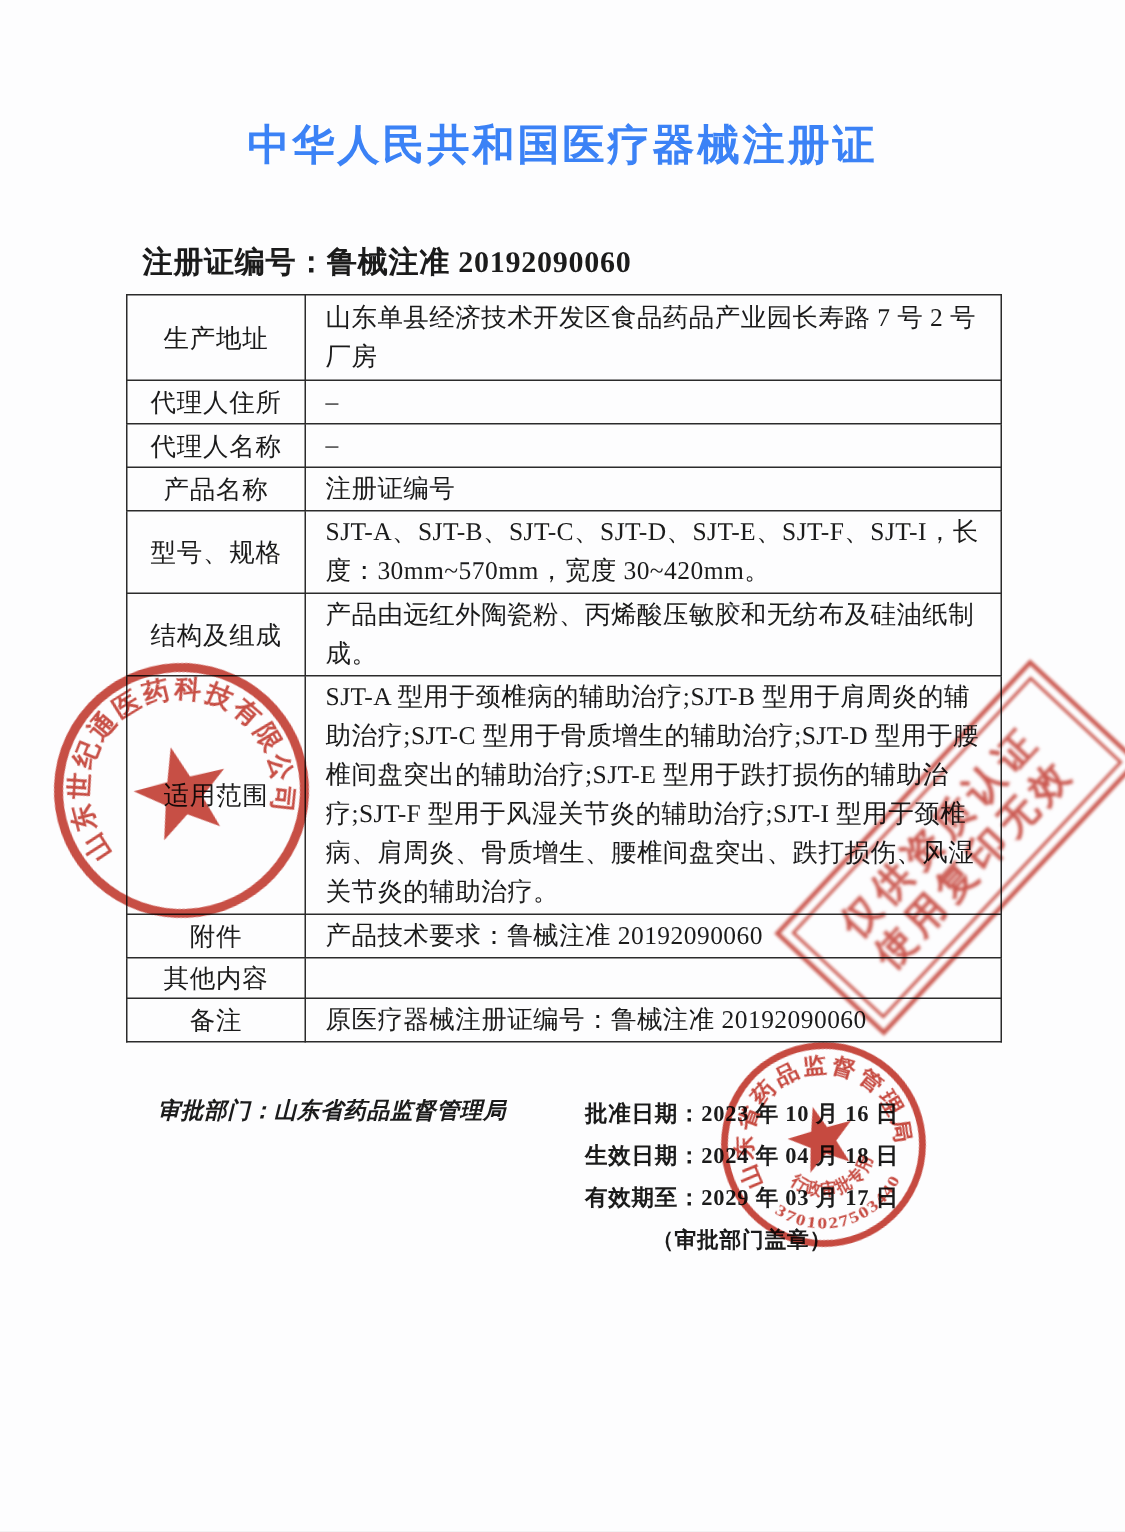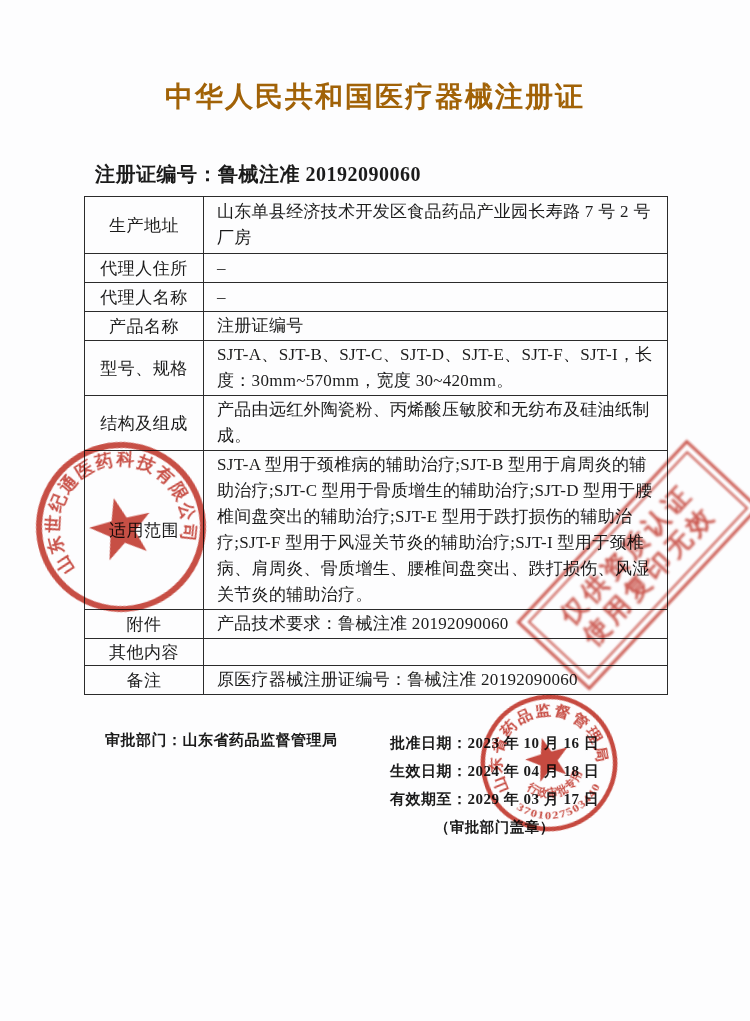--- a/index.html
+++ b/index.html
@@ -10,21 +10,21 @@
     background:#fdfdfe;
     font-family:"Liberation Serif","DejaVu Serif",serif;
     color:#1b1b1b;
     overflow:hidden;
     margin:0 auto;
   }
   .title {
     position:absolute; top:78px; left:0; right:0;
     text-align:center;
     font-size:28px; font-weight:bold; letter-spacing:2px;
-    color:#a16207;
+    color:#3b82f6;
   }
   .certline {
     position:absolute; top:161px; left:95px;
     font-size:20px; font-weight:bold; letter-spacing:0.5px;
   }
   table.cert-table {
     position:absolute; top:196px; left:84px;
     width:584px;
     border-collapse:collapse;
     table-layout:fixed;
@@ -40,21 +40,21 @@
     padding:0 6px;
     letter-spacing:0.5px;
   }
   td.val {
     padding:1px 10px 1px 13px;
     line-height:26px;
     letter-spacing:0.3px;
   }
   .dept-line {
     position:absolute; top:731px; left:105px;
-    font-size:15px; font-weight:bold; letter-spacing:0.5px;
+    font-size:15px; font-weight:bold; letter-spacing:0.5px;font-style:italic;
   }
   .date-block {
     position:absolute; top:729px; left:390px;
     font-size:15px; font-weight:bold; line-height:28px; letter-spacing:0.5px;
   }
   .seal-note { font-weight:bold; font-size:14.5px;text-align:center; }
 
   
   .stamp { position:absolute; mix-blend-mode:multiply; pointer-events:none; }
   .seal-a { left:31px; top:437px; width:180px; height:180px; opacity:0.88;

